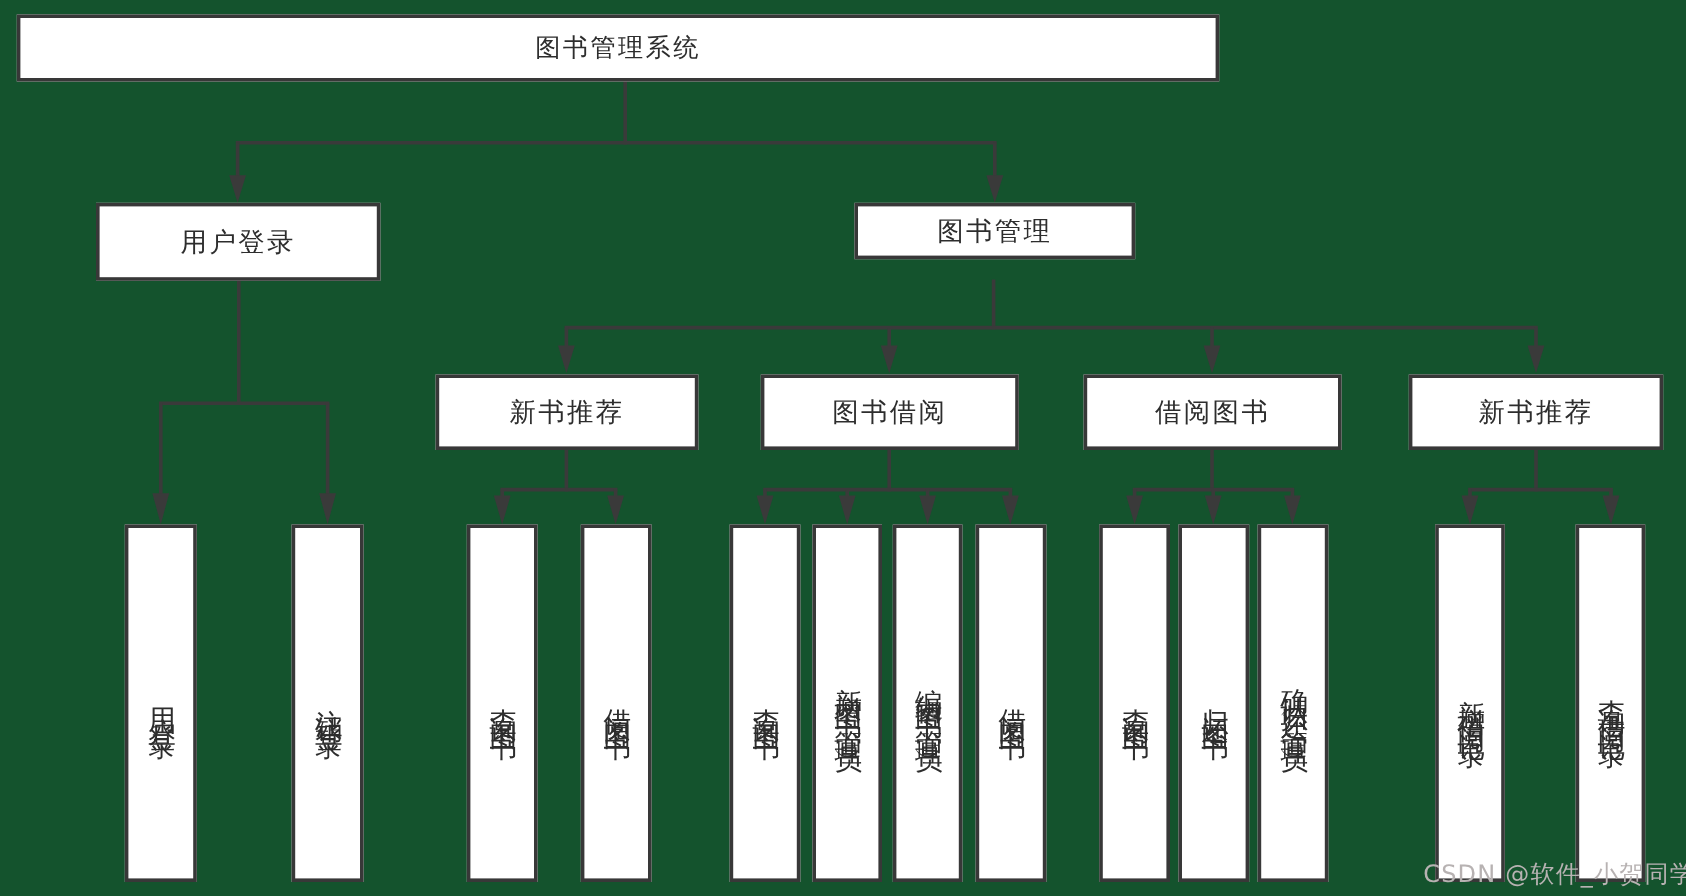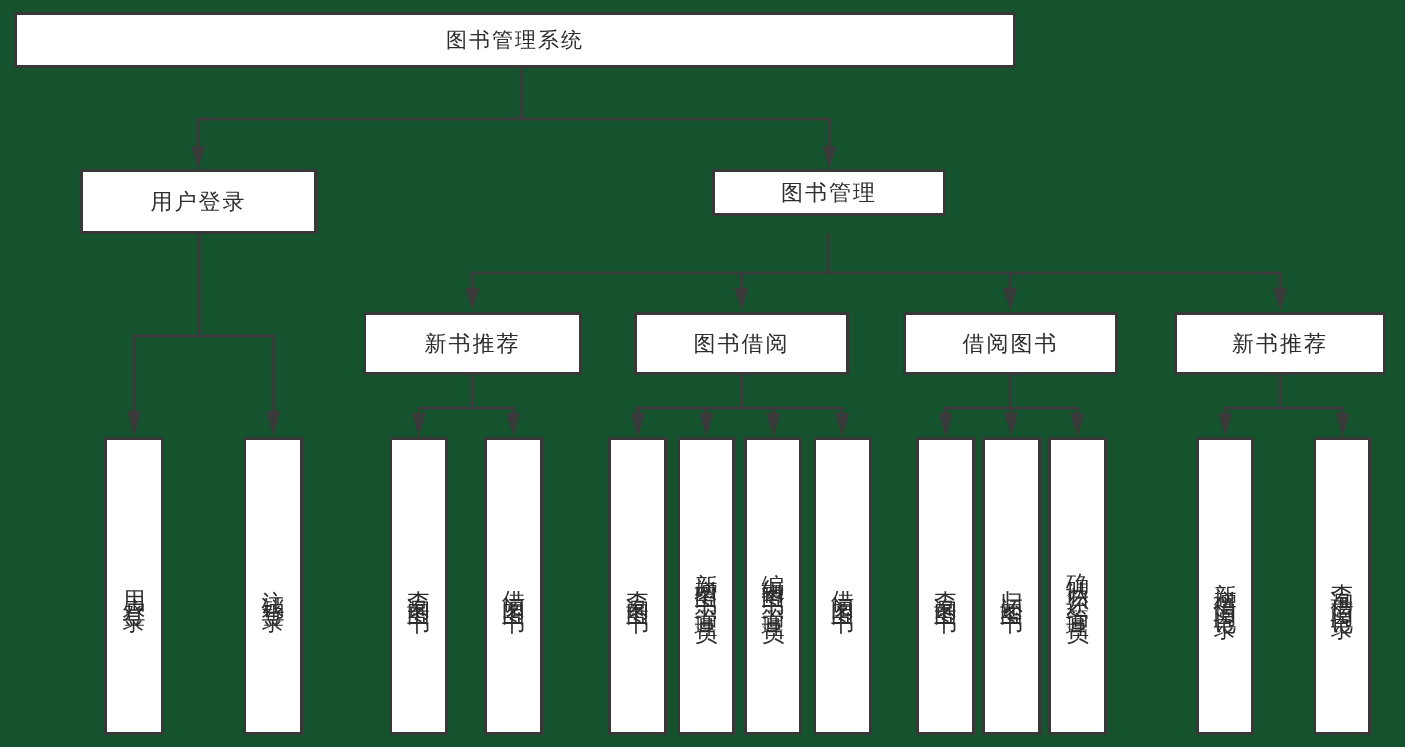--- a/index.html
+++ b/index.html
@@ -174,14 +174,15 @@
     <span>确认归还（管理员）</span>
   </div>
 
   <div class="node leaf" style="left:1196px; top:437px; width:58px; height:298px;">
     <span>新增借阅记录</span>
   </div>
   <div class="node leaf" style="left:1313px; top:437px; width:58px; height:298px;">
     <span>查询借阅记录</span>
   </div>
 
+  <div class="watermark">CSDN @软件_小贺同学</div>
 
 </div>
 
 </body></html>

